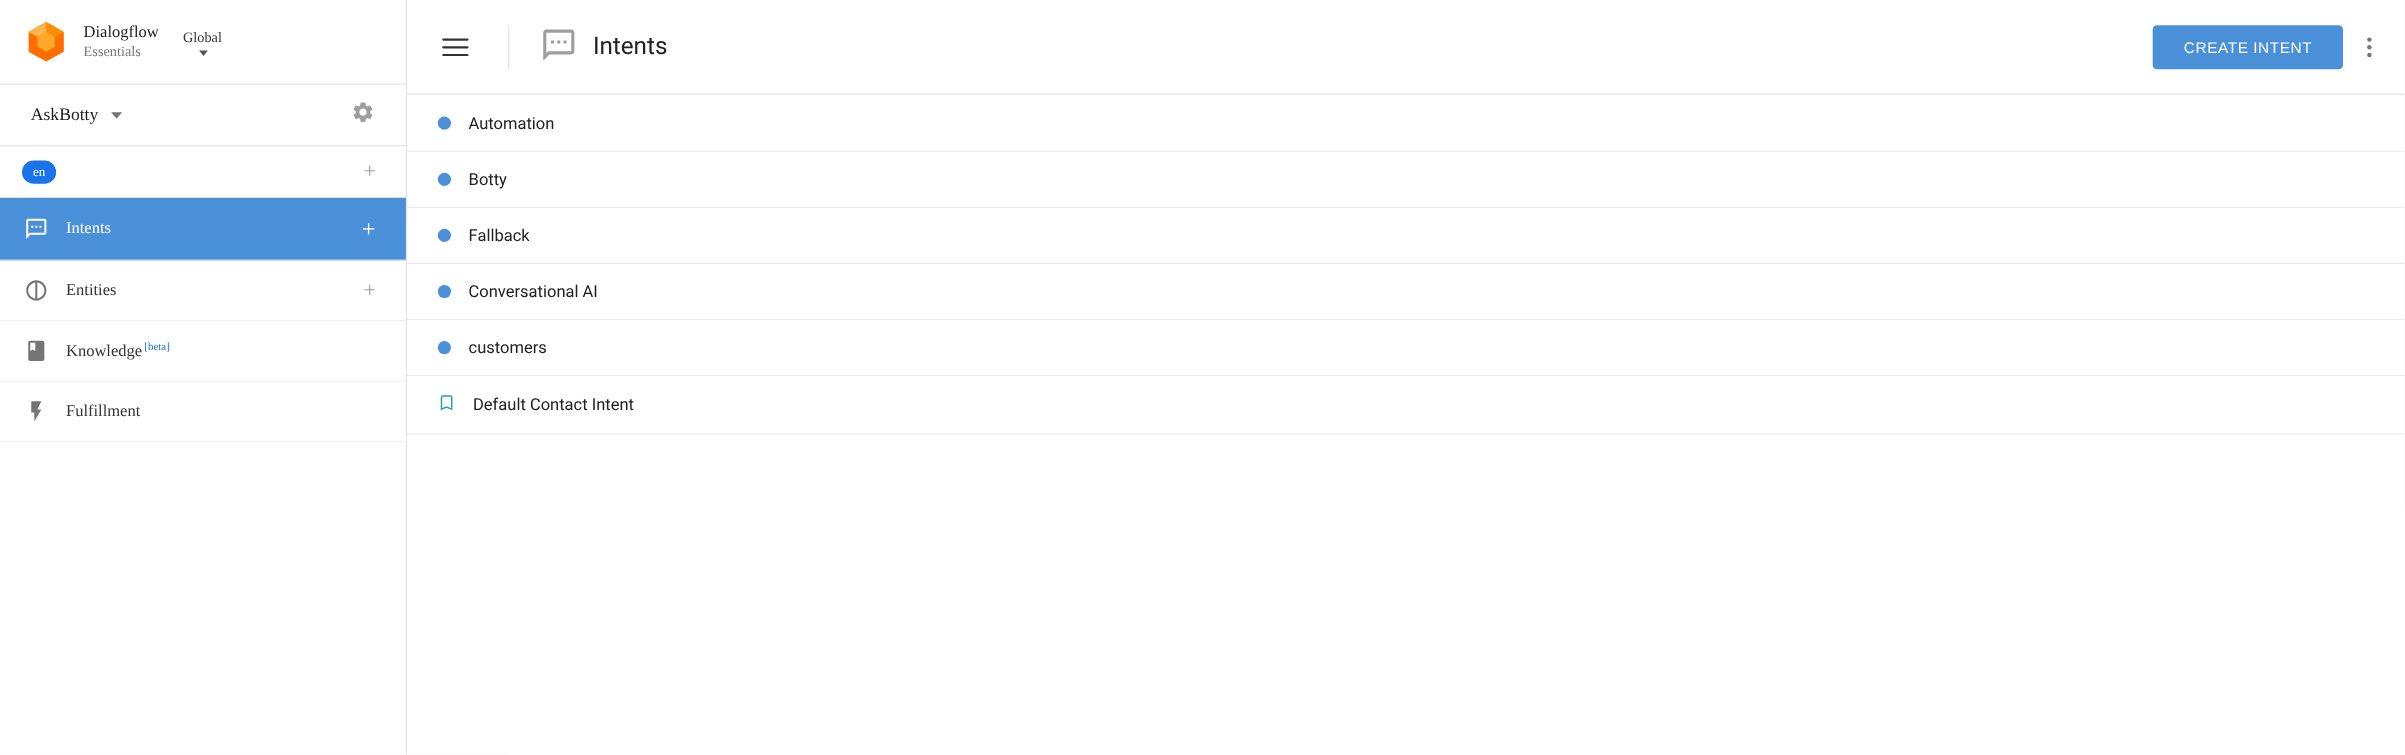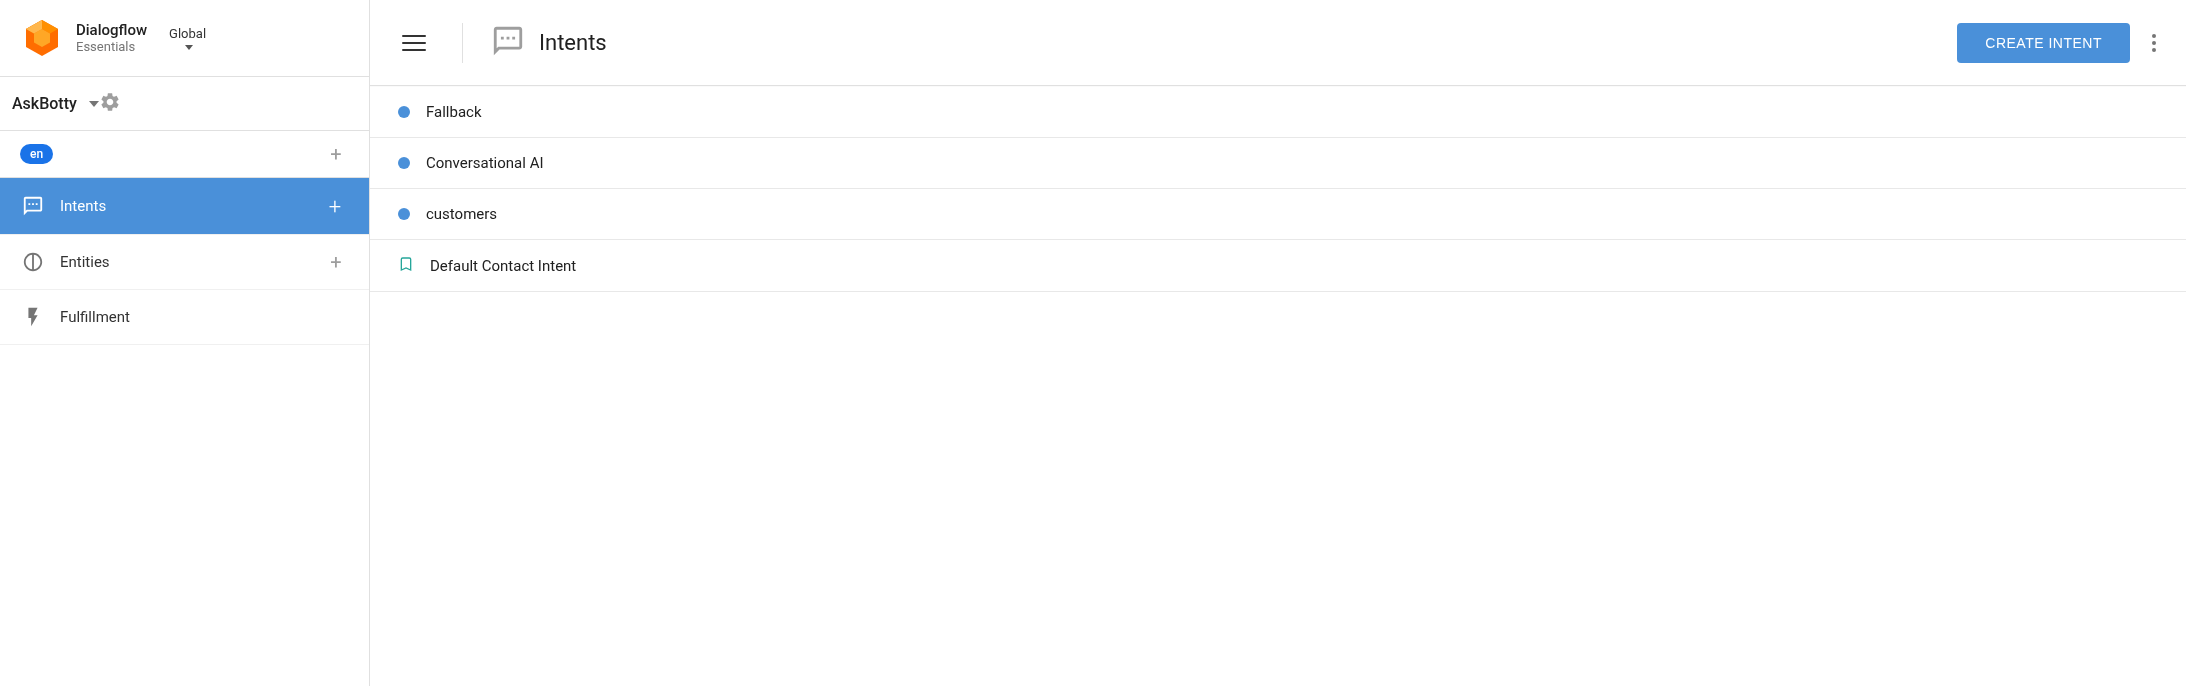--- a/index.html
+++ b/index.html
@@ -15,20 +15,21 @@
 
     
     .sidebar {
       width: 370px;
       min-width: 370px;
       background: #fff;
       border-right: 1px solid #e0e0e0;
       display: flex;
       flex-direction: column;
       height: 100%;
+      font-family: Liberation Serif, serif;
     }
 
     .sidebar-header {
       display: flex;
       align-items: center;
       padding: 16px 20px;
       border-bottom: 1px solid #e0e0e0;
       background: #fff;
     }
 
@@ -76,22 +77,22 @@
       border-left: 4px solid transparent;
       border-right: 4px solid transparent;
       border-top: 5px solid #555;
       display: inline-block;
       margin-left: 2px;
     }
 
     .sidebar-agent {
       display: flex;
       align-items: center;
-      justify-content: flex-start;
-      padding: 14px 12px;
+      justify-content: space-between;
+      padding: 14px 28px;
       border-bottom: 1px solid #e0e0e0;
     }
 
     .agent-left {
       display: flex;
       align-items: center;
       gap: 12px;
     }
 
     .agent-name {
@@ -408,20 +409,30 @@
     <div class="nav-item">
       <div class="nav-icon">
         <svg viewBox="0 0 24 24" xmlns="http://www.w3.org/2000/svg">
           <path d="M12 2C6.48 2 2 6.48 2 12s4.48 10 10 10 10-4.48 10-10S17.52 2 12 2zm-1 17.93c-3.94-.49-7-3.85-7-7.93s3.06-7.44 7-7.93v15.86zm2 0V4.07c3.94.49 7 3.85 7 7.93s-3.06 7.44-7 7.93z"></path>
         </svg>
       </div>
       <span class="nav-label">Entities</span>
       <div class="add-icon-circle nav-add-gray">+</div>
     </div>
 
+    <div class="nav-item">
+      <div class="nav-icon">
+        <svg viewBox="0 0 24 24" xmlns="http://www.w3.org/2000/svg">
+          <path d="M18 2H6c-1.1 0-2 .9-2 2v16c0 1.1.9 2 2 2h12c1.1 0 2-.9 2-2V4c0-1.1-.9-2-2-2zM6 4h5v8l-2.5-1.5L6 12V4z"></path>
+        </svg>
+      </div>
+      <span class="nav-label">
+        <span>Knowledge</span><span class="beta-badge">[beta]</span>
+      </span>
+    </div>
 
     <div class="nav-item">
       <div class="nav-icon">
         <svg viewBox="0 0 24 24" xmlns="http://www.w3.org/2000/svg">
           <path d="M7 2v11h3v9l7-12h-4l4-8z"></path>
         </svg>
       </div>
       <span class="nav-label">Fulfillment</span>
     </div>
 
@@ -453,21 +464,29 @@
       <div class="more-vert-icon">
         <span></span>
         <span></span>
         <span></span>
       </div>
     </div>
   </div>
 
   <div class="intents-list">
 
-
+    <div class="intent-row">
+      <div class="intent-dot blue"></div>
+      <span class="intent-name">Automation</span>
+    </div>
+
+    <div class="intent-row">
+      <div class="intent-dot blue"></div>
+      <span class="intent-name">Botty</span>
+    </div>
 
     <div class="intent-row">
       <div class="intent-dot blue"></div>
       <span class="intent-name">Fallback</span>
     </div>
 
 
     <div class="intent-row">
       <div class="intent-dot blue"></div>
       <span class="intent-name">Conversational AI</span>

